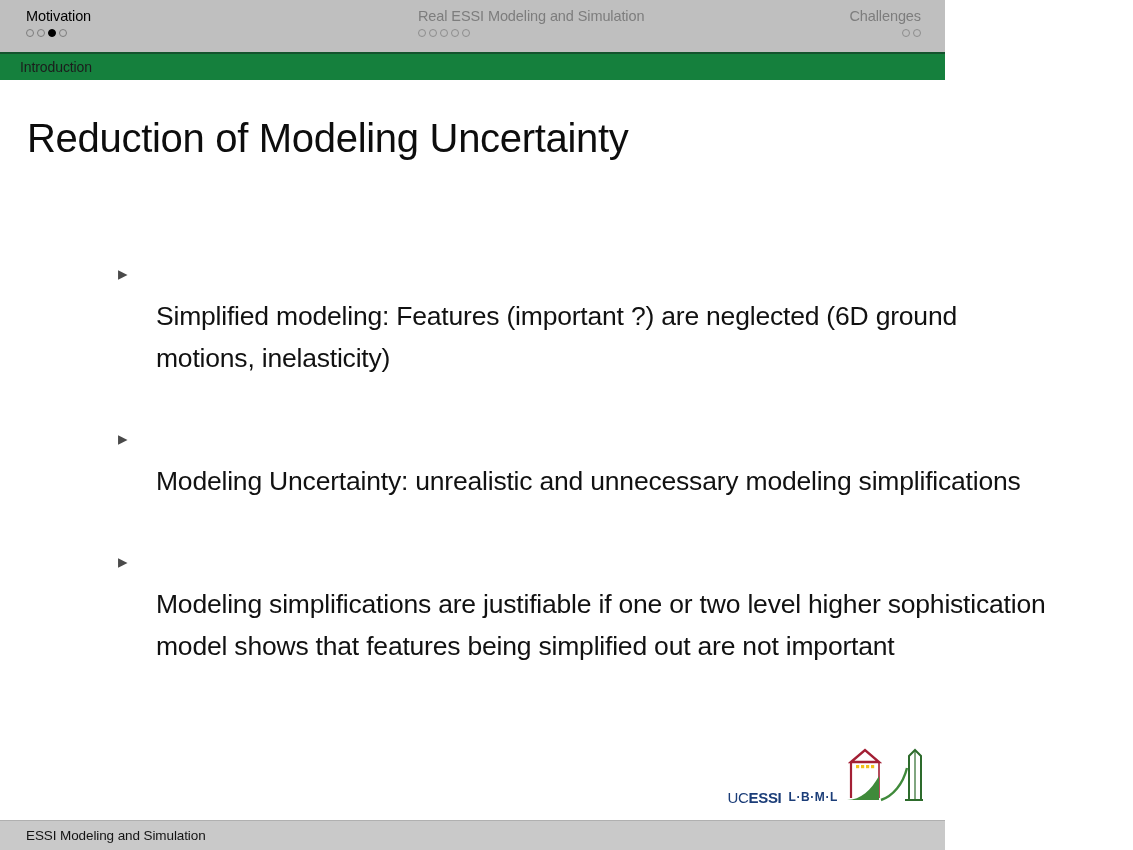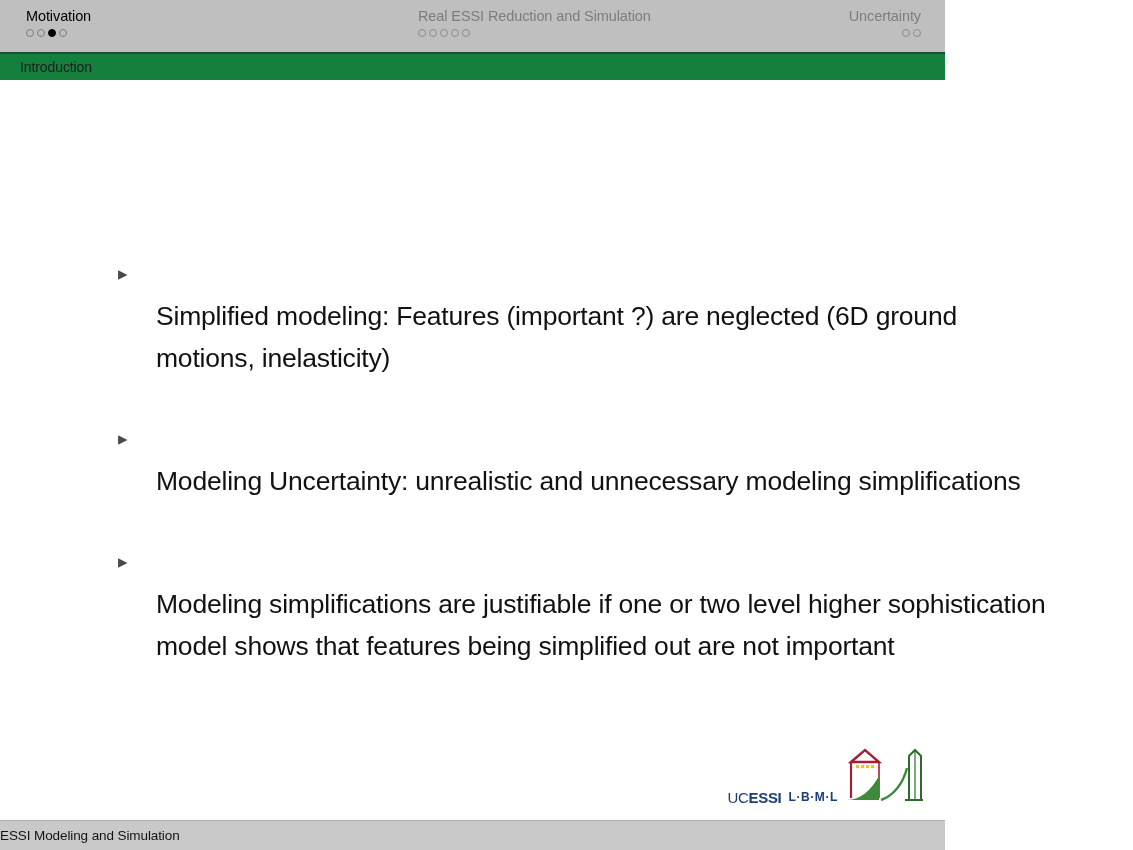--- a/index.html
+++ b/index.html
@@ -148,20 +148,21 @@
     display: flex;
     align-items: center;
     padding-left: 26px;
     border-top: 1px solid #b6b6b6;
   }
   .footer-bottom {
     height: 30px;
     background: #c9c9c9;
     display: flex;
     align-items: center;
+    padding-left: 26px;
     border-top: 1px solid #b0b0b0;
   }
   .footer-text {
     font-size: 13.5px;
     color: #141414;
     letter-spacing: -0.1px;
   }
 </style>
 </head>
 <body>
@@ -174,45 +175,46 @@
       <div class="nav-title active">Motivation</div>
       <div class="dots">
         <span class="dot"></span>
         <span class="dot"></span>
         <span class="dot filled-dark"></span>
         <span class="dot"></span>
       </div>
     </div>
 
     <div class="nav-section middle">
-      <div class="nav-title inactive">Real ESSI Reduction and Simulation</div>
+      <div class="nav-title inactive">Real ESSI Modeling and Simulation</div>
       <div class="dots">
         <span class="dot light"></span>
         <span class="dot light"></span>
         <span class="dot light"></span>
         <span class="dot light"></span>
         <span class="dot light"></span>
       </div>
     </div>
 
     <div class="nav-section right">
-      <div class="nav-title inactive">Uncertainty</div>
+      <div class="nav-title inactive">Challenges</div>
       <div class="dots">
         <span class="dot light"></span>
         <span class="dot light"></span>
       </div>
     </div>
   </div>
 
   <div class="subbar">
     <span class="subbar-label">Introduction</span>
   </div>
 
   <div class="body">
 
+    <h1 class="slide-title">Reduction of Modeling Uncertainty</h1>
 
     <div class="bullets">
 
       <div class="bullet">
         <span class="bullet-marker">▸</span>
         <span class="bullet-text">Simplified modeling: Features (important ?) are neglected (6D ground motions, inelasticity)</span>
       </div>
 
       <div class="bullet">
         <span class="bullet-marker">▸</span>

